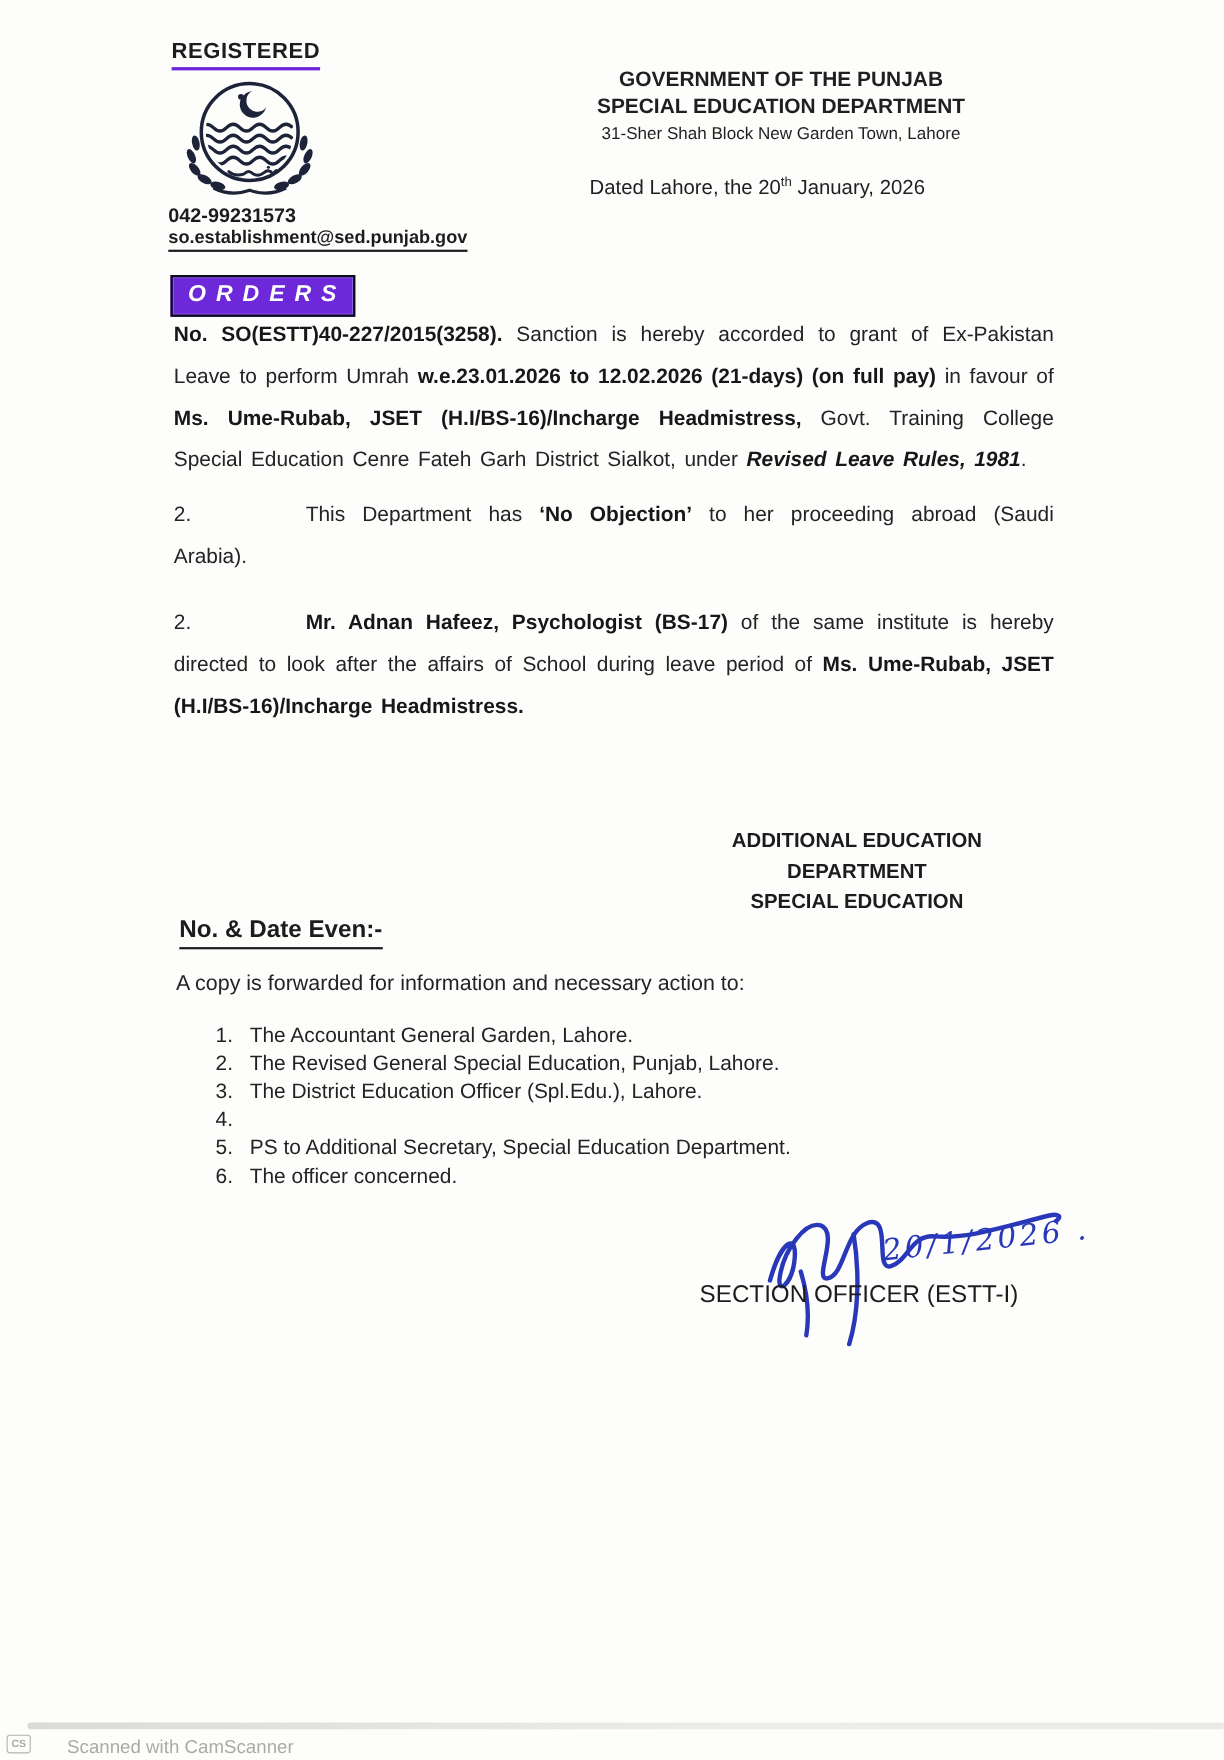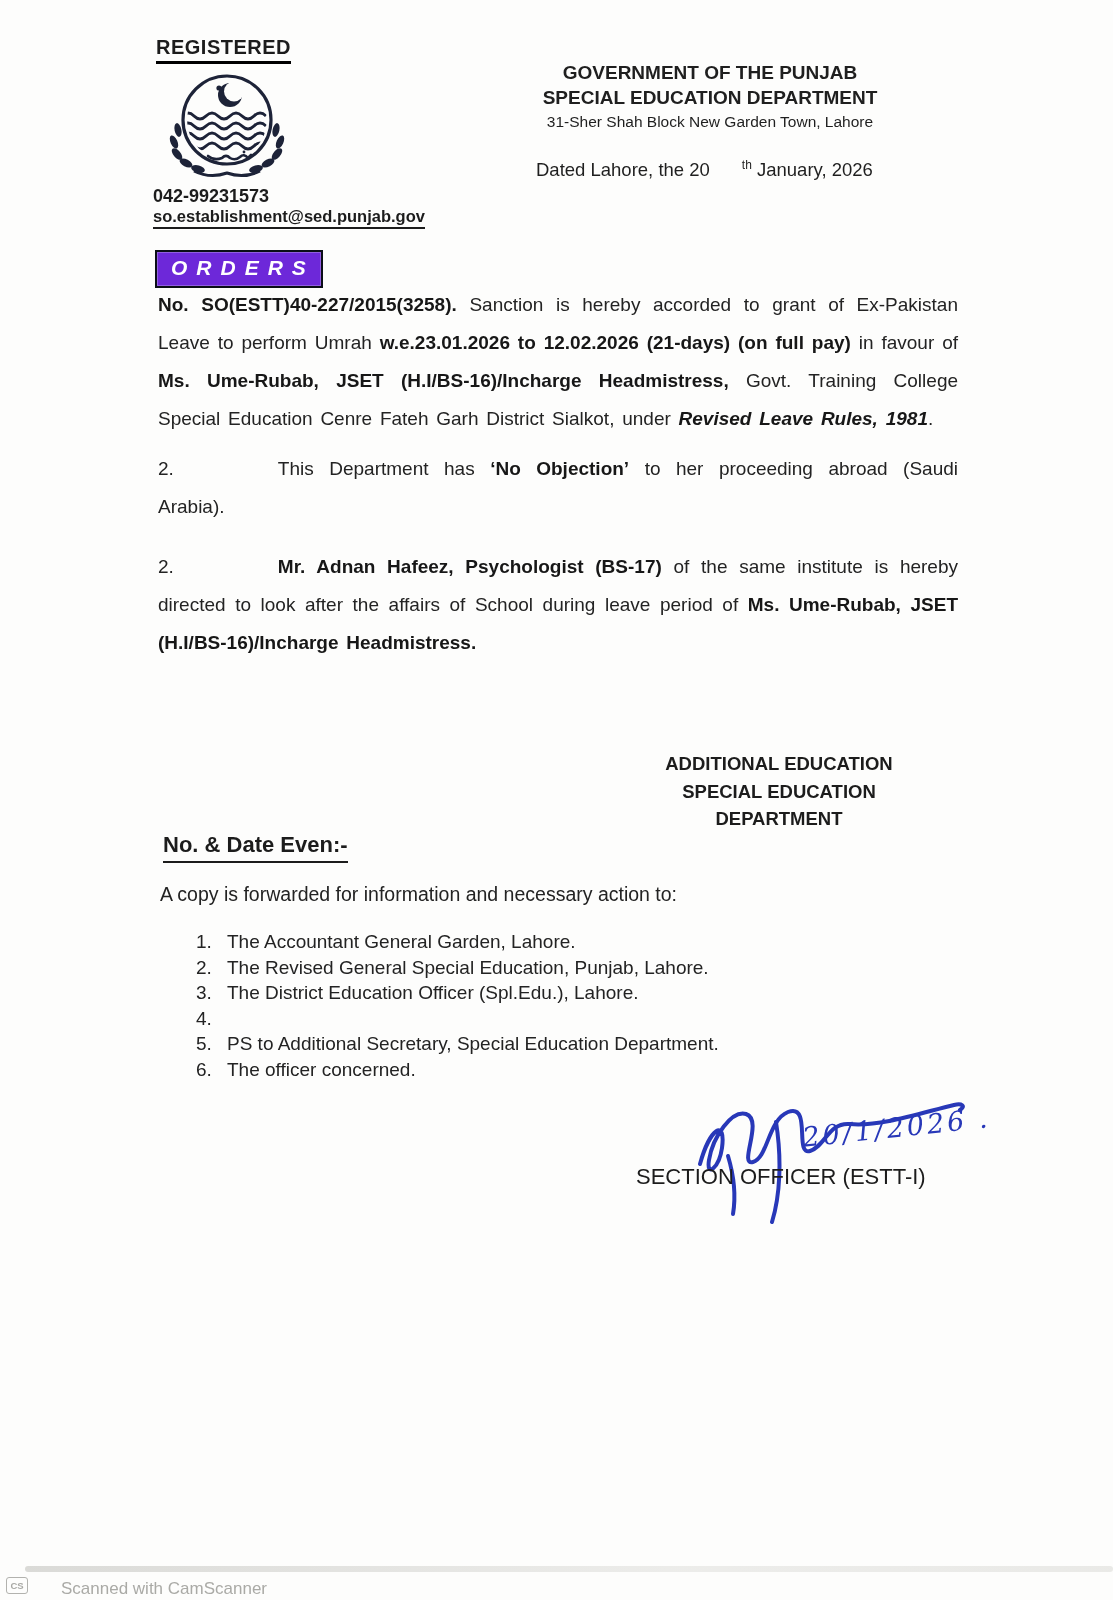--- a/index.html
+++ b/index.html
@@ -10,38 +10,38 @@
     color:#222;
     position:relative;
     overflow:hidden;
   }
   .abs{position:absolute;}
 
   
   .registered{
     left:156px;top:36px;
     font-size:20px;font-weight:bold;color:#1c1c1c;
-    border-bottom:3px solid #000000;
+    border-bottom:3px solid #6d28d9;
     padding-bottom:2px;letter-spacing:.5px;
   }
   .crest{left:160px;top:68px;}
   .phone{left:153px;top:186px;font-size:18px;font-weight:bold;color:#1c1c1c;}
   .email{
     left:153px;top:207px;font-size:16.5px;font-weight:bold;color:#1c1c1c;
     border-bottom:2px solid #1c1c1c;padding-bottom:1px;
   }
   .org-block{
     left:505px;top:60px;width:410px;text-align:center;color:#1f1f1f;
   }
   .org-line1,.org-line2{font-size:19px;font-weight:bold;line-height:25px;}
   .org-line3{font-size:15.5px;line-height:23px;}
   .date-line{
     left:536px;top:158px;font-size:18.5px;color:#1f1f1f;
   }
-  .date-line sup{font-size:12px;margin-left:32px;}
+  .date-line sup{font-size:12px;}
 
   
   .orders-box{
     left:155px;top:250px;
     background:#6d28d9;color:#ffffff;
     font-size:21px;font-weight:bold;font-style:italic;
     letter-spacing:9px;
     padding:4px 6px 6px 14px;
     border:2px solid #0b0e18;
     box-shadow:inset 0 0 0 1px rgba(255,255,255,.25);
@@ -172,22 +172,22 @@
 <div class="abs doc-body">
   <p class="p1"><span class="b">No. SO(ESTT)40-227/2015(3258).</span><span> Sanction is hereby accorded to grant of Ex-Pakistan Leave to perform Umrah </span><span class="b">w.e.23.01.2026 to 12.02.2026 (21-days) (on full pay)</span><span> in favour of </span><span class="b">Ms. Ume-Rubab, JSET (H.I/BS-16)/Incharge Headmistress,</span><span> Govt. Training College Special Education Cenre Fateh Garh District Sialkot, under </span><span class="bi">Revised Leave Rules, 1981</span><span>.</span></p>
 
   <p class="p2"><span>2.</span><span class="tab"></span><span>This Department has </span><span class="b">‘No Objection’</span><span> to her proceeding abroad (Saudi Arabia).</span></p>
 
   <p class="p3"><span>2.</span><span class="tab"></span><span class="b">Mr. Adnan Hafeez, Psychologist (BS-17)</span><span> of the same institute is hereby directed to look after the affairs of School during leave period of </span><span class="b">Ms. Ume-Rubab, JSET (H.I/BS-16)/Incharge Headmistress.</span></p>
 </div>
 
 <div class="abs signatory">
   <div>ADDITIONAL EDUCATION</div>
+  <div>DEPARTMENT</div>
   <div>SPECIAL EDUCATION</div>
-  <div>DEPARTMENT</div>
 </div>
 
 <div class="abs no-date">No. &amp; Date Even:-</div>
 <div class="abs copy-intro">A copy is forwarded for information and necessary action to:</div>
 
 <div class="abs dist-list">
   <div class="dist-row">
       <span class="dist-num">1.</span>
       <span>The Accountant General Garden, Lahore.</span>
     </div>

